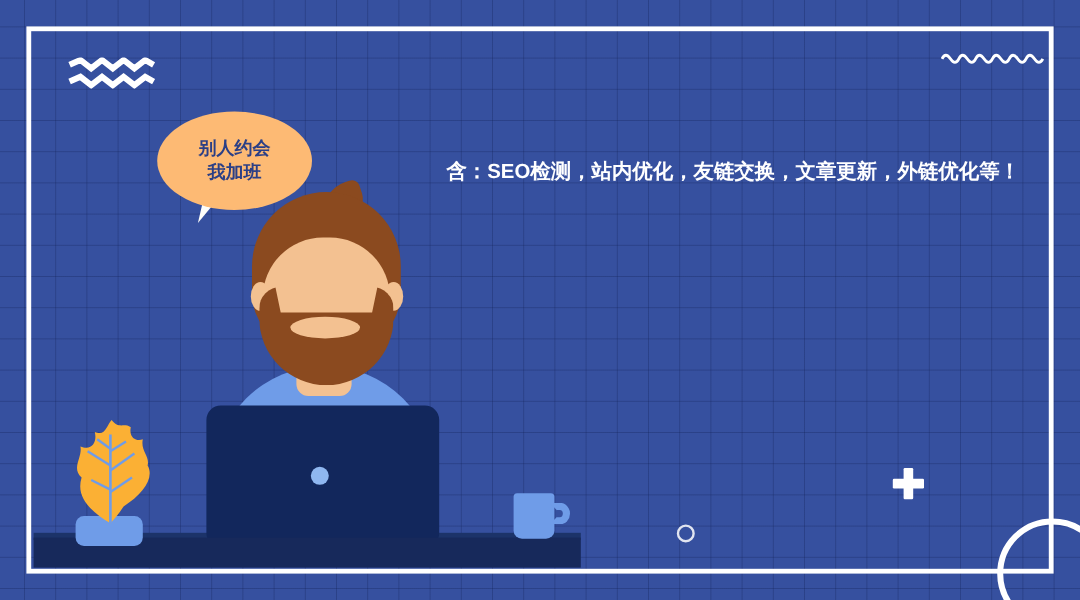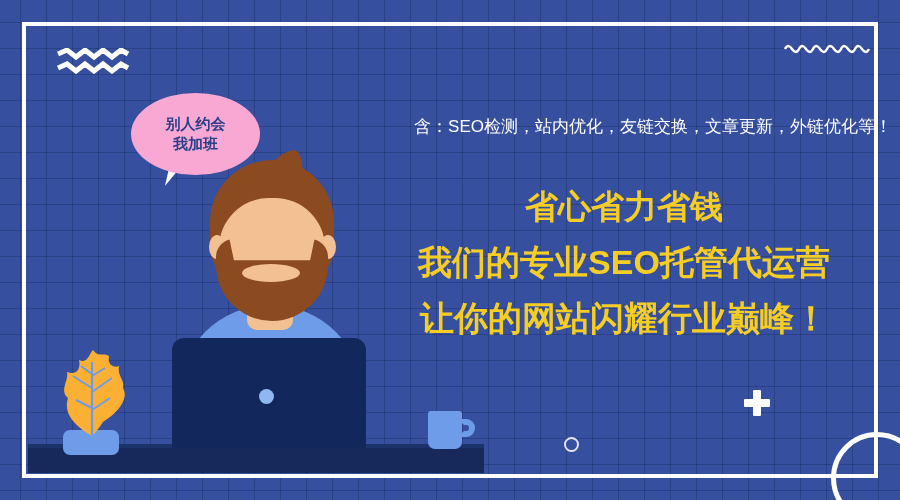--- a/index.html
+++ b/index.html
@@ -49,38 +49,39 @@
     border:5px solid #fff;border-radius:50%;box-sizing:border-box;
   }
   
   .title{
     position:absolute;left:330px;top:44px;width:560px;
     color:#ffffff;font-size:44px;font-weight:bold;letter-spacing:1px;
     text-align:center;line-height:1;white-space:nowrap;
   }
   .title .x{font-size:26px;vertical-align:4px;margin-right:10px;font-weight:bold;}
   .subtitle{
-    position:absolute;left:330px;top:116px;width:562px;
-    color:#ffffff;font-size:17px;text-align:right;line-height:1.3;
+    position:absolute;left:330px;top:132px;width:562px;
+    color:#ffffff;font-size:17px;text-align:center;line-height:1.3;
     white-space:nowrap;
+    font-weight:bold;
   }
   .claims{
     position:absolute;left:356px;top:190px;width:536px;
     text-align:center;color:#f5cd24;
   }
   .claim{
     font-weight:bold;line-height:1;white-space:nowrap;
   }
   .claim-0{font-size:33px;margin-bottom:22px;}
   .claim-1{font-size:34px;margin-bottom:22px;}
   .claim-2{font-size:34px;}
   
   .bubble{
     position:absolute;left:131px;top:93px;width:129px;height:82px;
-    background:#f9a8d4;border-radius:50%;
+    background:#fdba74;border-radius:50%;
   }
   .bubble-text{
     position:absolute;inset:0;
     display:flex;flex-direction:column;align-items:center;justify-content:center;
     color:#2b3f86;font-size:15px;font-weight:bold;line-height:1.35;
   }
   .bubble-tail{
     position:absolute;left:168px;top:159px;width:0;height:0;
     border-left:15px solid #fdfdfa;
     border-right:9px solid transparent;
@@ -211,25 +212,20 @@
   <div class="bubble">
     <div class="bubble-text">
       <span>别人约会</span>
       <span>我加班</span>
     </div>
   </div>
 
 
   <div class="subtitle">含：SEO检测，站内优化，友链交换，文章更新，外链优化等！</div>
 
-  <div class="claims">
-    <div class="claim claim-0">省心省力省钱</div>
-    <div class="claim claim-1">我们的专业SEO托管代运营</div>
-    <div class="claim claim-2">让你的网站闪耀行业巅峰！</div>
-  </div>
 
   <div class="plus"></div>
   <div class="dot-circle"></div>
 
   <div class="frame"></div>
   <div class="corner-circle"></div>
 
 </div>
 
 </body></html>

